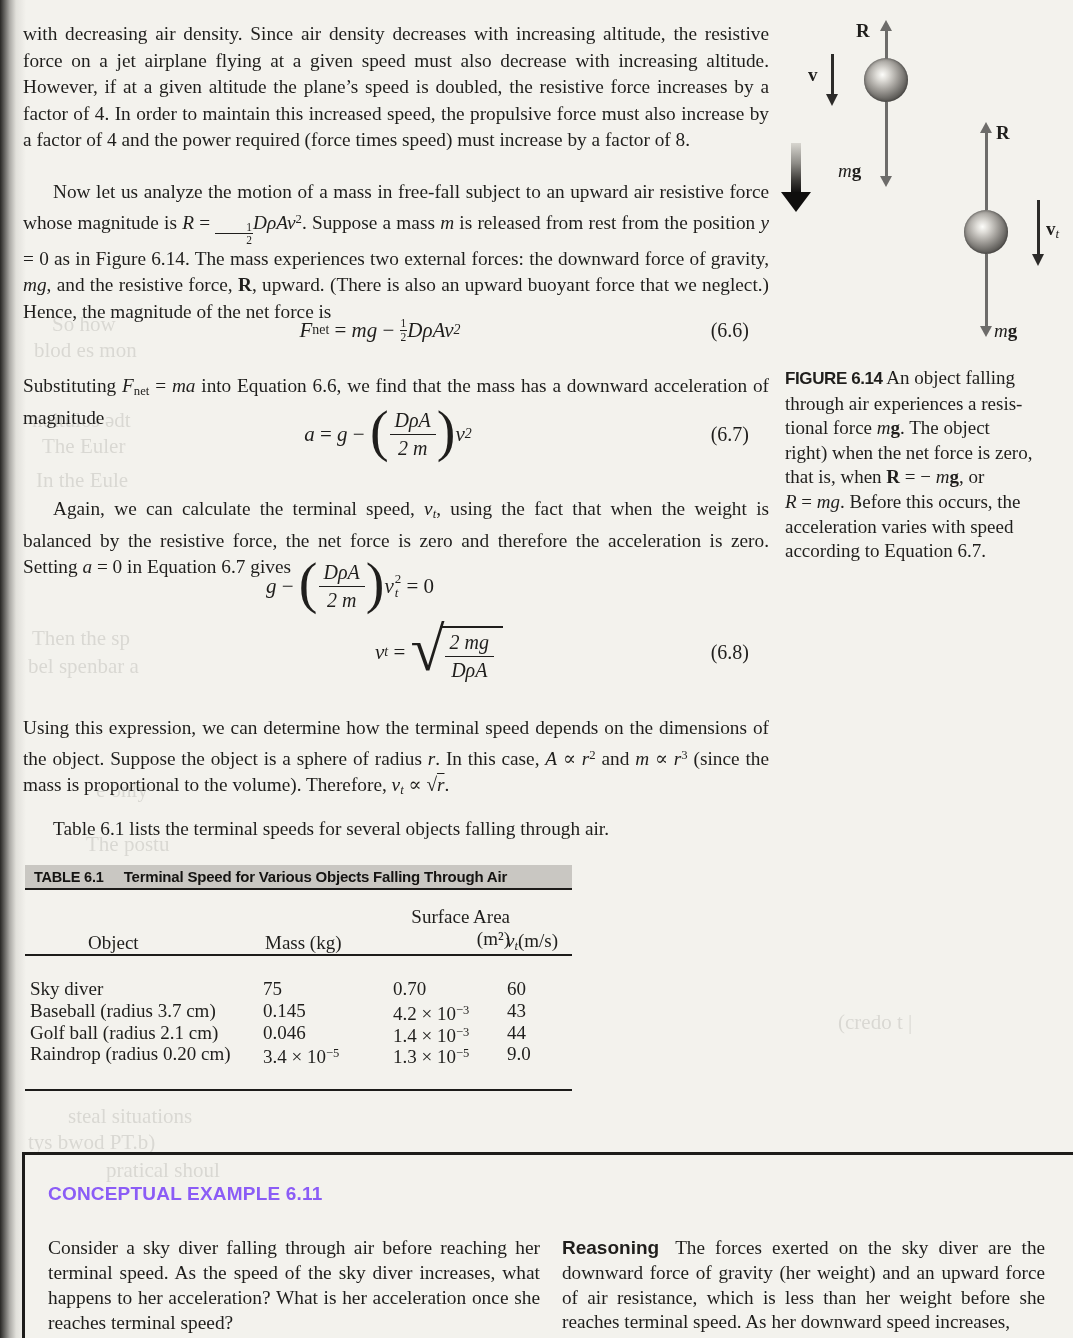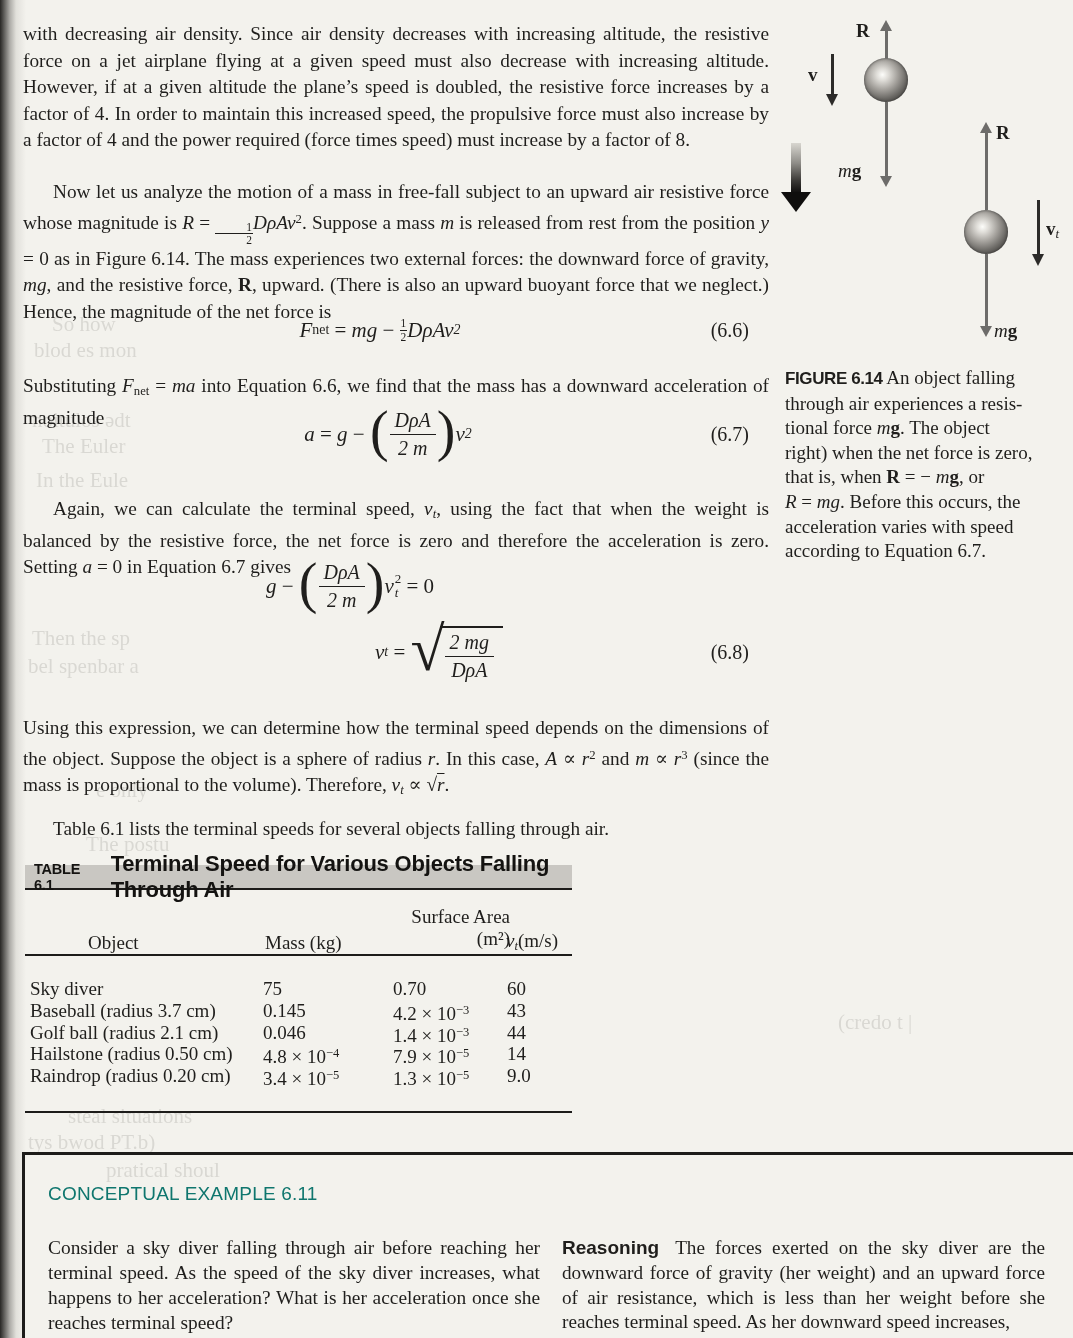--- a/index.html
+++ b/index.html
@@ -72,38 +72,38 @@
   .flabel .sub-t{font-size:13px; font-style:italic; font-weight:normal; vertical-align:-0.2em;}
   
   .caption{position:absolute; left:785px; top:366px; width:282px; font-size:19px; line-height:24.6px;}
   .cap-line{white-space:nowrap;}
   .seg-figtag{font-family:"Liberation Sans","DejaVu Sans",sans-serif; font-weight:bold; font-size:17px; letter-spacing:-0.4px;}
   
   .table{position:absolute; left:25px; top:865px; width:547px; font-size:19px;}
   .tbar{height:23px; background:#c9c7c2; display:flex; align-items:center; gap:20px; padding-left:9px;
     font-family:"Liberation Sans","DejaVu Sans",sans-serif; font-weight:bold; color:#141311;}
   .tbar .ttag{font-size:14.5px; letter-spacing:-0.2px;}
-  .tbar .ttitle{font-size:22px; letter-spacing:-0.2px;}
+  .tbar .ttitle{font-size:15px; letter-spacing:-0.2px;}
   .trule{height:2.2px; background:#1d1c1a;}
   .trule.thin{height:1.8px;}
   .thead{position:relative; height:64px;}
   .th{position:absolute; bottom:0;}
   .th-surface{text-align:right; bottom:4px;}
   .trows{padding-top:22px;}
   .trow{display:grid; grid-template-columns:235px 122px 125px 65px; height:21.8px; line-height:21.8px;}
   .td0{padding-left:5px; white-space:nowrap;}
   .td1{padding-left:3px; white-space:nowrap;}
   .td2{padding-left:11px; white-space:nowrap;}
   .td3{text-align:left; padding-right:16px; white-space:nowrap;}
   .tbottom{margin-top:24px;}
   
   .ex-rule-top{position:absolute; left:22px; top:1152px; width:1051px; height:2.6px; background:#1d1c1a;}
   .ex-rule-left{position:absolute; left:22px; top:1152px; width:2.6px; height:186px; background:#1d1c1a;}
   .ex-title{position:absolute; left:48px; top:1183px;
-    font-family:"Liberation Sans","DejaVu Sans",sans-serif; font-weight:normal; font-size:19px; letter-spacing:0.2px; color:#0f766e;}
+    font-family:"Liberation Sans","DejaVu Sans",sans-serif; font-weight:bold; font-size:19px; letter-spacing:0.2px; color:#8b5cf6;}
   .ex-q{position:absolute; left:48px; top:1217px; width:492px; font-size:19.4px; line-height:24.7px; text-align:justify;}
   .ex-r{position:absolute; left:562px; top:1217px; width:483px; font-size:19.2px; line-height:24.7px; text-align:justify;}
   .reason-label{font-family:"Liberation Sans","DejaVu Sans",sans-serif; font-weight:bold; font-size:19px; margin-right:16px;}
   
   .ghost{position:absolute; font-size:21px; color:rgba(88,86,78,0.55); opacity:0.30; filter:blur(0.5px); white-space:nowrap;}
 </style>
 </head>
 <body>
 
 <div class="page">
@@ -229,26 +229,20 @@
           <div class="td2"><span class="seg-n">4.2 × 10</span><span class="seg-sup">−3</span></div>
           <div class="td3">43</div>
         </div>
         <div class="trow">
           <div class="td0">Golf ball (radius 2.1 cm)</div>
           <div class="td1">0.046</div>
           <div class="td2"><span class="seg-n">1.4 × 10</span><span class="seg-sup">−3</span></div>
           <div class="td3">44</div>
         </div>
         <div class="trow">
-          <div class="td0">Hailstone (radius 0.50 cm)</div>
-          <div class="td1"><span class="seg-n">4.8 × 10</span><span class="seg-sup">−4</span></div>
-          <div class="td2"><span class="seg-n">7.9 × 10</span><span class="seg-sup">−5</span></div>
-          <div class="td3">14</div>
-        </div>
-        <div class="trow">
           <div class="td0">Raindrop (radius 0.20 cm)</div>
           <div class="td1"><span class="seg-n">3.4 × 10</span><span class="seg-sup">−5</span></div>
           <div class="td2"><span class="seg-n">1.3 × 10</span><span class="seg-sup">−5</span></div>
           <div class="td3">9.0</div>
         </div>
       </div>
     <div class="trule tbottom"></div>
   </div>
 
   <div class="ex-rule-top"></div>

